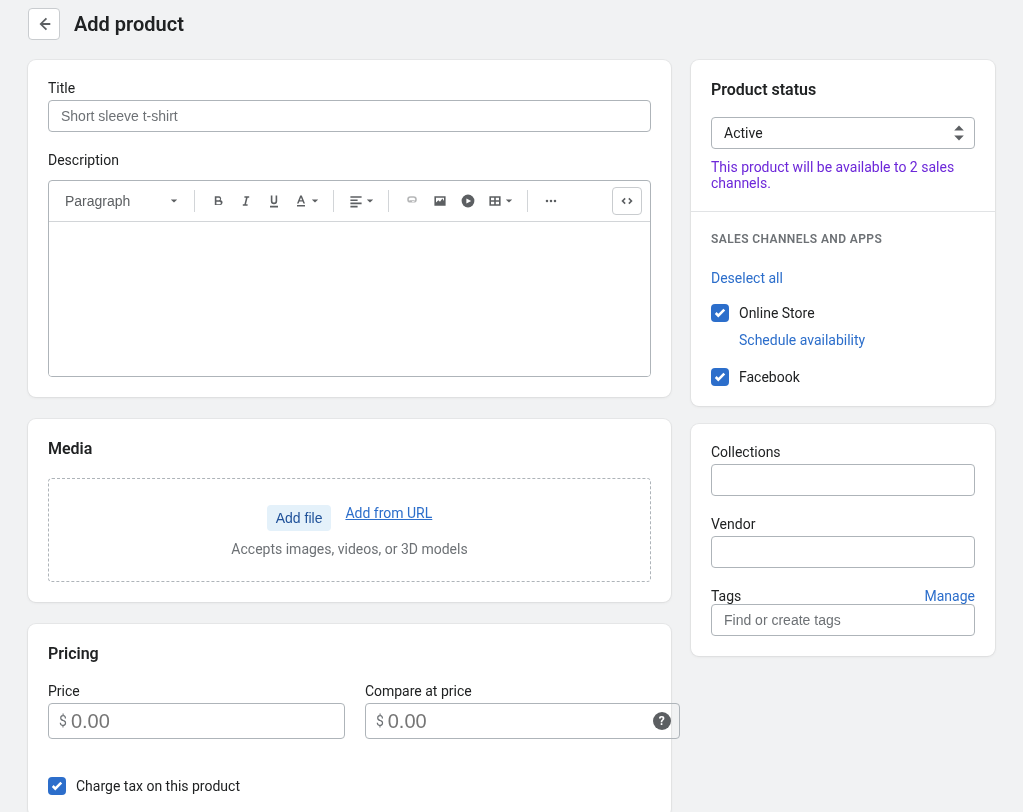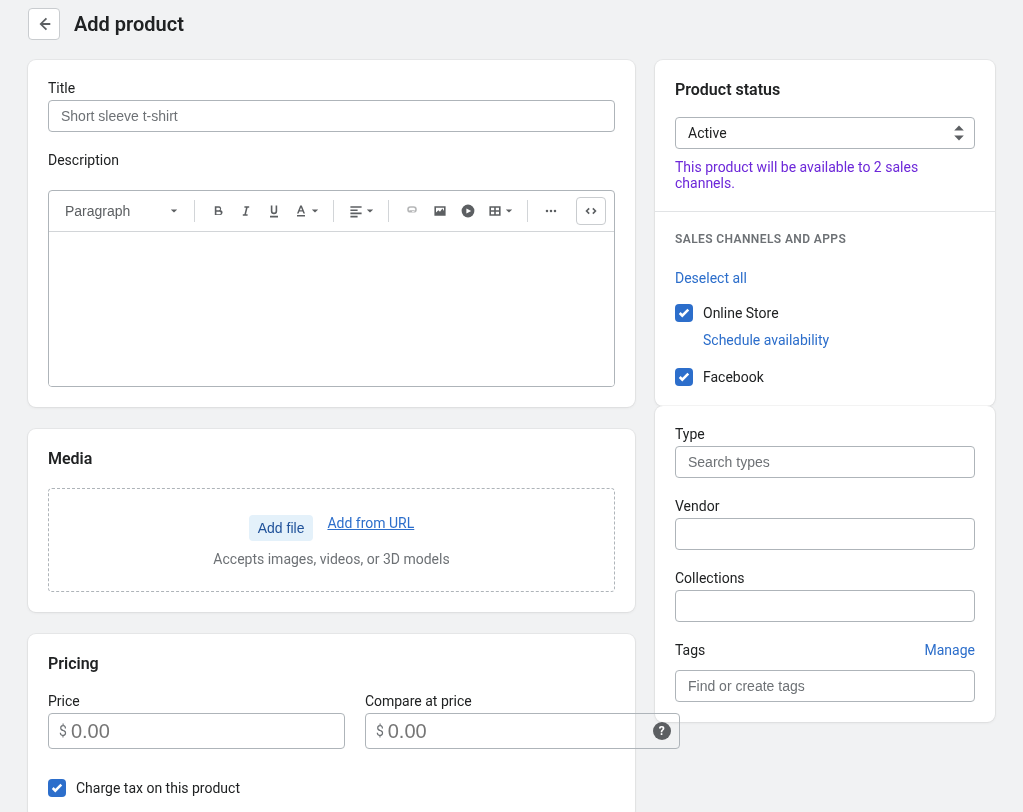--- a/index.html
+++ b/index.html
@@ -51,23 +51,24 @@
       align-items: flex-start;
     }
     .main-col {
       flex: 1;
       display: flex;
       flex-direction: column;
       gap: 22px;
       min-width: 0;
     }
     .side-col {
-      width: 340px;
+      width: 304px;
       display: flex;
       flex-direction: column;
+      gap: 18px;
     }
     .card {
       background: #fff;
       border-radius: 8px;
       box-shadow: 0 0 0 1px rgba(63,63,68,0.05), 0 1px 3px rgba(63,63,68,0.08);
     }
     .card-section {
       padding: 20px;
     }
     .card-heading {
@@ -124,21 +125,21 @@
       margin-bottom: -2px;
     }
     .field-group + .field-group {
       margin-top: 20px;
     }
     
     .rte {
       border: 1px solid #aeb4b9;
       border-radius: 4px;
       overflow: hidden;
-      margin-top: 22px;
+      margin-top: 12px;
     }
     .rte-toolbar {
       border-bottom: 1px solid #d2d5d8;
       padding: 6px 8px;
       display: flex;
       align-items: center;
       gap: 4px;
     }
     .rte-group {
       display: flex;
@@ -270,21 +271,21 @@
       align-items: center;
       justify-content: center;
       font-size: 12px;
       font-weight: 700;
       cursor: pointer;
     }
     .checkbox-row {
       display: flex;
       align-items: center;
       gap: 10px;
-      margin-top: 30px;
+      margin-top: 38px;
     }
     .checkbox {
       width: 18px;
       height: 18px;
       border-radius: 4px;
       background: #2c6ecb;
       display: flex;
       align-items: center;
       justify-content: center;
       cursor: pointer;
@@ -319,21 +320,21 @@
       margin-top: 14px;
     }
     .channel-sub {
       margin-left: 28px;
       margin-top: 10px;
     }
     .field-label-row {
       display: flex;
       justify-content: space-between;
       align-items: center;
-      margin-bottom: 12px;
+      margin-bottom: 0;
     }
     .caret-down {
       width: 8px;
       height: 8px;
       display: inline-block;
     }
     .caret-down svg {
       width: 8px;
       height: 8px;
       display: block;
@@ -550,32 +551,28 @@
                 </svg>
             </span>
             <span>Facebook</span>
           </div>
         </div>
       </div>
 
       <div class="card">
         <div class="card-section">
 
+
           <div class="field-group">
-            <label class="field-label">Type</label>
-            <input class="text-input" type="text" placeholder="Search types" style="">
+            <label class="field-label">Collections</label>
+            <input class="text-input" type="text" style="">
           </div>
 
           <div class="field-group">
             <label class="field-label">Vendor</label>
-            <input class="text-input" type="text" style="">
-          </div>
-
-          <div class="field-group">
-            <label class="field-label">Collections</label>
             <input class="text-input" type="text" style="">
           </div>
 
           <div class="field-group">
             <div class="field-label-row">
               <label class="field-label" style="margin-bottom:0">Tags</label>
               <span class="link-plain">Manage</span>
             </div>
             <div style="position:relative">
               <input class="text-input" type="text" placeholder="Find or create tags" style="">

